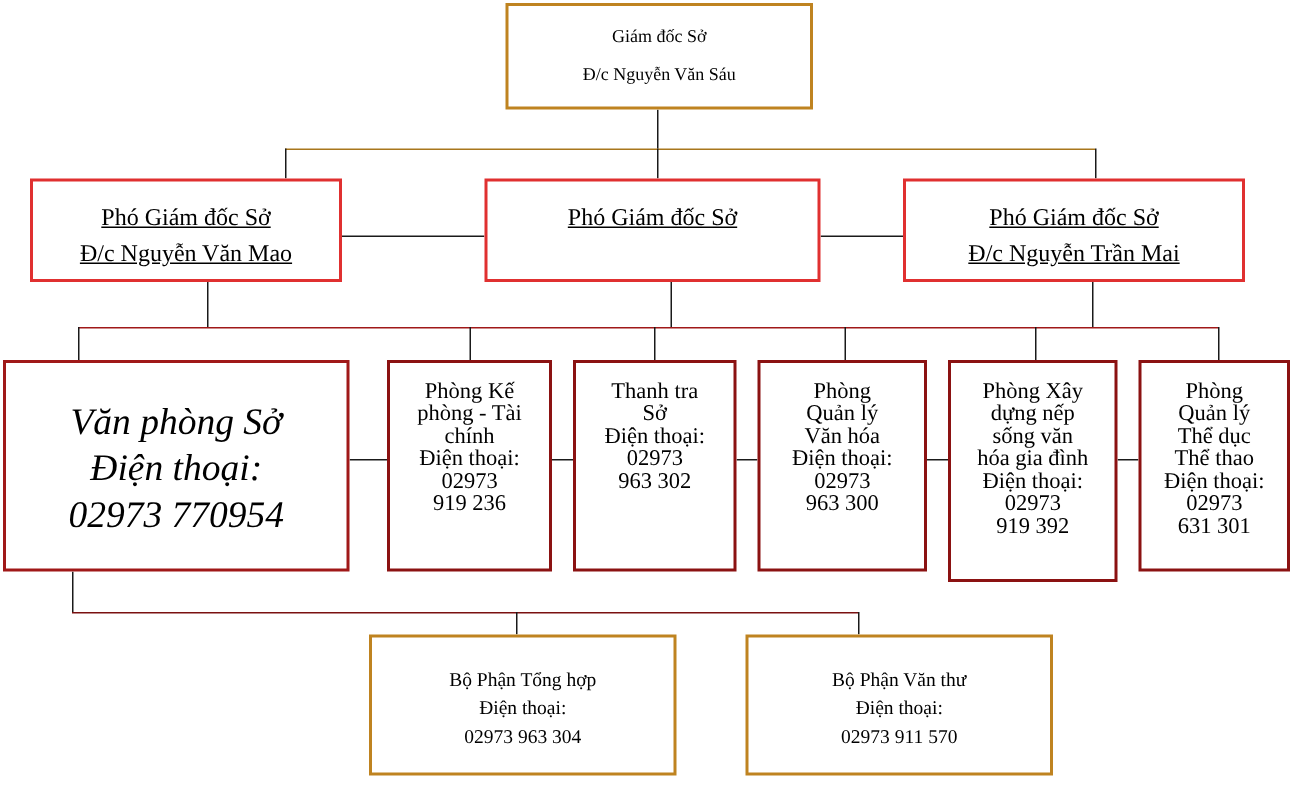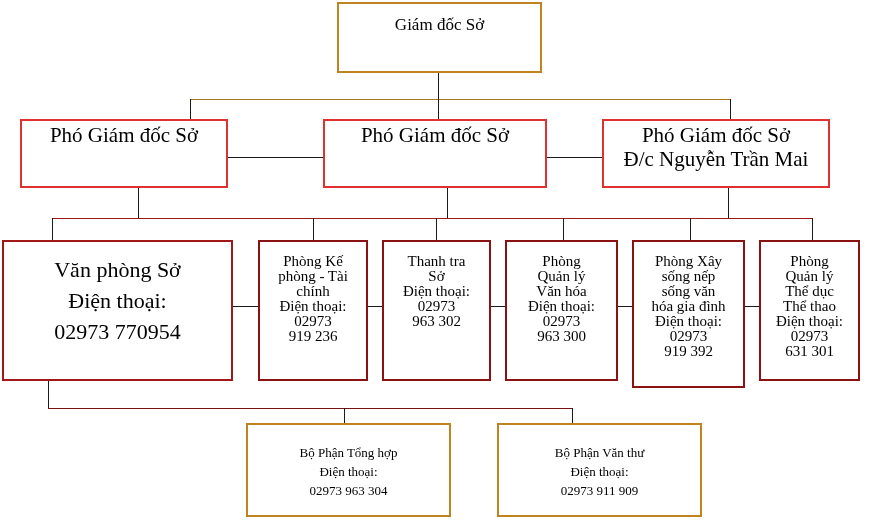--- a/index.html
+++ b/index.html
@@ -30,37 +30,39 @@
     text-align: center;
     z-index: 3;
   }
   .box .line {
     display: block;
     white-space: nowrap;
   }
   
   .lvl1 {
     border: 2px solid #bf8320;
-    font-size: 17px;
+    font-size: 12px;
     line-height: 25px;
     padding-top: 8px;
   }
   
   .lvl2 {
     border: 2px solid #e03030;
-    font-size: 21px;
+    font-size: 16px;
     line-height: 24px;
-    padding-top: 2px;
+    padding-top: 13px;
+    text-decoration: underline;
   }
   
   .lvl3-office {
     border: 2px solid #a01818;
-    font-size: 22px;
+    font-size: 25px;
     line-height: 31px;
-    padding-top: 12px;
+    padding-top: 24px;
+    font-style: italic;
   }
   
   .lvl3-dept {
     border: 2px solid #8b1212;
     font-size: 15px;
     line-height: 15px;
     padding-top: 12px;
   }
   
   .lvl4 {
@@ -116,24 +118,26 @@
   <div class="conn h c-dark" style="left:618px; top:306px; width:14px;"></div>
   <div class="conn h c-dark" style="left:745px; top:306px; width:14px;"></div>
 
   <div class="conn v c-dark" style="left:48px; top:381px; height:27px;"></div>
   <div class="conn h c-maroon" style="left:48px; top:408px; width:524px;"></div>
   <div class="conn v c-dark" style="left:344px; top:408px; height:15px;"></div>
   <div class="conn v c-dark" style="left:572px; top:408px; height:15px;"></div>
 
   <div class="box lvl1" style="left:337px; top:2px; width:205px; height:71px;">
     <span class="line">Giám đốc Sở</span>
+    <span class="line">Đ/c  Nguyễn Văn Sáu</span>
   </div>
 
   <div class="box lvl2" style="left:20px; top:119px; width:208px; height:69px;">
     <span class="line">Phó Giám đốc Sở</span>
+    <span class="line">Đ/c Nguyễn Văn Mao</span>
   </div>
 
   <div class="box lvl2" style="left:323px; top:119px; width:224px; height:69px;">
     <span class="line">Phó Giám đốc Sở</span>
   </div>
 
   <div class="box lvl2" style="left:602px; top:119px; width:228px; height:69px;">
     <span class="line">Phó Giám đốc Sở</span>
     <span class="line">Đ/c Nguyễn Trần Mai</span>
   </div>
@@ -165,21 +169,21 @@
     <span class="line">Phòng</span>
     <span class="line">Quản lý</span>
     <span class="line">Văn hóa</span>
     <span class="line">Điện thoại:</span>
     <span class="line">02973</span>
     <span class="line">963 300</span>
   </div>
 
   <div class="box lvl3-dept" style="left:632px; top:240px; width:113px; height:148px;">
     <span class="line">Phòng Xây</span>
-    <span class="line">sống nếp</span>
+    <span class="line">dựng nếp</span>
     <span class="line">sống văn</span>
     <span class="line">hóa gia đình</span>
     <span class="line">Điện thoại:</span>
     <span class="line">02973</span>
     <span class="line">919 392</span>
   </div>
 
   <div class="box lvl3-dept" style="left:759px; top:240px; width:101px; height:141px;">
     <span class="line">Phòng</span>
     <span class="line">Quản lý</span>
@@ -192,16 +196,16 @@
 
   <div class="box lvl4" style="left:246px; top:423px; width:205px; height:94px;">
     <span class="line">Bộ Phận Tổng hợp</span>
     <span class="line">Điện thoại:</span>
     <span class="line">02973 963 304</span>
   </div>
 
   <div class="box lvl4" style="left:497px; top:423px; width:205px; height:94px;">
     <span class="line">Bộ Phận Văn thư</span>
     <span class="line">Điện thoại:</span>
-    <span class="line">02973 911 909</span>
+    <span class="line">02973 911 570</span>
   </div>
 
 </div>
 
 </body></html>

